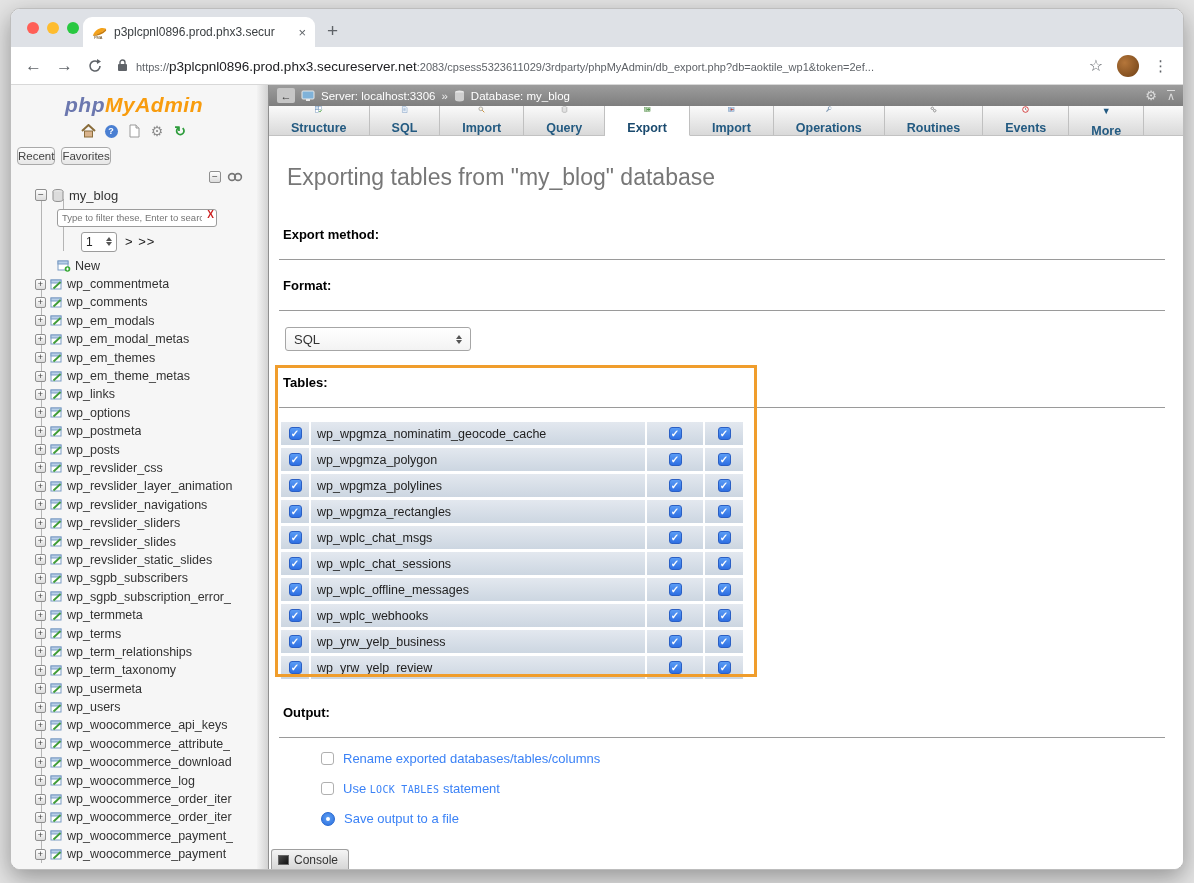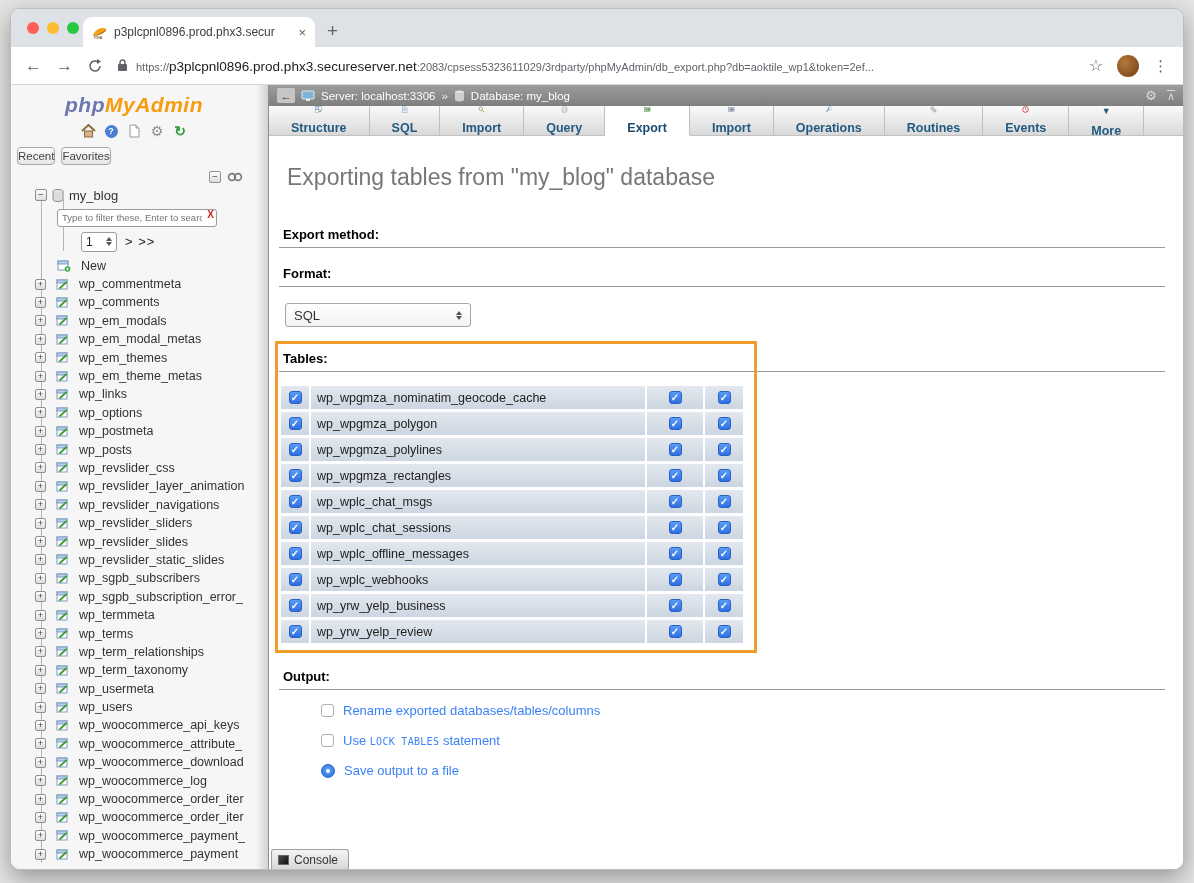--- a/index.html
+++ b/index.html
@@ -60,21 +60,21 @@
     font-size:9.5px; color:#8a8a8a; padding:0 14px 0 4px; background:#fff;
     font-family:"Liberation Sans",sans-serif; }
   .filter-x { position:absolute; right:3px; top:2px; color:#cc2222; font-weight:bold; font-size:10px; }
   .pager { display:flex; align-items:center; gap:8px; margin:4px 0 4px 70px; height:22px; position:relative; z-index:1;}
   .page-select { width:36px; height:20px; border:1px solid #9c9c9c; border-radius:3px; background:#fff;
     display:flex; align-items:center; justify-content:space-between; padding:0 4px; font-size:12px; color:#222; }
   .mini-arrows { display:flex; flex-direction:column; gap:1px; }
   .mini-arrows i { width:0; height:0; border-left:3px solid transparent; border-right:3px solid transparent; }
   .arr-up { border-bottom:4px solid #555; } .arr-dn { border-top:4px solid #555; }
   .pager-links { font-size:13px; color:#222; letter-spacing:1px; }
-  .tree-item { display:flex; align-items:center; gap:10px; height:18.4px; padding-left:24px;
+  .tree-item { display:flex; align-items:center; gap:4px; height:18.4px; padding-left:24px;
     font-size:12.5px; color:#333; position:relative; z-index:1; white-space:nowrap; }
   .tree-item.new-item { padding-left:46px; }
   .plus-box { width:11px; height:11px; border:1px solid #8f8f8f; border-radius:2px; flex:0 0 11px;
     background:linear-gradient(#fefefe,#dcdcdc); font-size:9px; line-height:9px; text-align:center; color:#444; }
   .tname { overflow:hidden; text-overflow:clip; }
 
   
   .split { width:12px; background:linear-gradient(90deg,#f3f3f3,#d2d2d2); border-right:1px solid #8f8f8f; }
 
   
@@ -92,21 +92,21 @@
     display:flex; align-items:stretch; font-size:12.5px; }
   .ptab { display:flex; align-items:center; gap:8px; padding:0 22px; color:#235a81; font-weight:bold;
     border-right:1px solid #c0c0c0;flex-direction:column; }
   .ptab.active { background:#fff; border-bottom:1px solid #fff; margin-bottom:-1px; color:#1a4a6e; }
   .ticon { width:15px; height:15px; display:inline-block; }
   .more-caret { font-size:9px; color:#235a81; }
 
   .content { flex:1; padding:20px 18px 0 8px; position:relative; overflow:hidden; }
   .page-h2 { font-size:23px; color:#777; font-weight:normal; margin:8px 0 36px 10px; }
   .section { margin:0 0 18px 2px; }
-  .sec-label { font-size:13px; font-weight:bold; color:#000; padding:0 0 5px 4px;
+  .sec-label { font-size:13px; font-weight:bold; color:#000; padding:0 0 17px 4px;
     border-bottom:1px solid #9a9a9a; }
   .sec-body { padding:14px 0 6px 42px; }
   .opt-row { display:flex; align-items:center; gap:9px; margin-bottom:14px; font-size:13px; color:#333; }
   .radio { width:14px; height:14px; border-radius:50%; border:1px solid #b0b0b0; background:#fff; flex:0 0 14px; position:relative; }
   .radio.checked { border-color:#2667cf; background:radial-gradient(circle at 50% 40%,#5fa0f2,#2a6ee0); }
   .radio.checked::after { content:""; position:absolute; left:4px; top:4px; width:4px; height:4px;
     border-radius:50%; background:#fff; }
   .checkbox { width:13px; height:13px; border-radius:3px; border:1px solid #b0b0b0; background:#fff; flex:0 0 13px; }
   .checkbox.checked { border:1px solid #2a5fc4; background:linear-gradient(#5a9cf5,#2e6fe3);
     color:#fff; font-size:10px; line-height:12px; text-align:center; font-weight:bold; }

